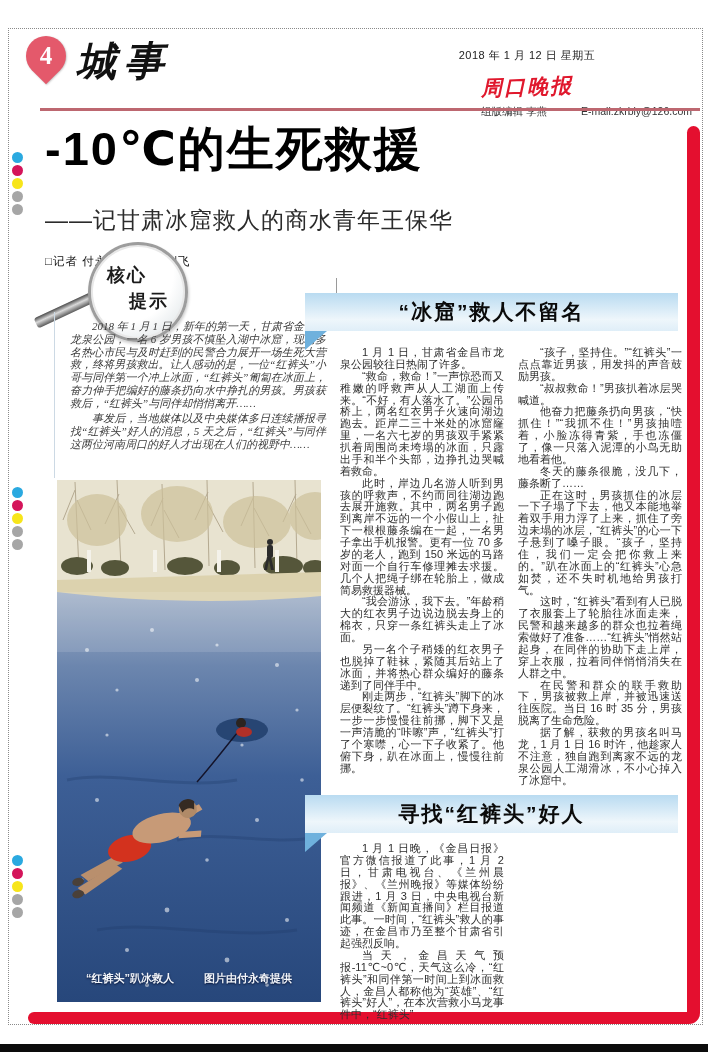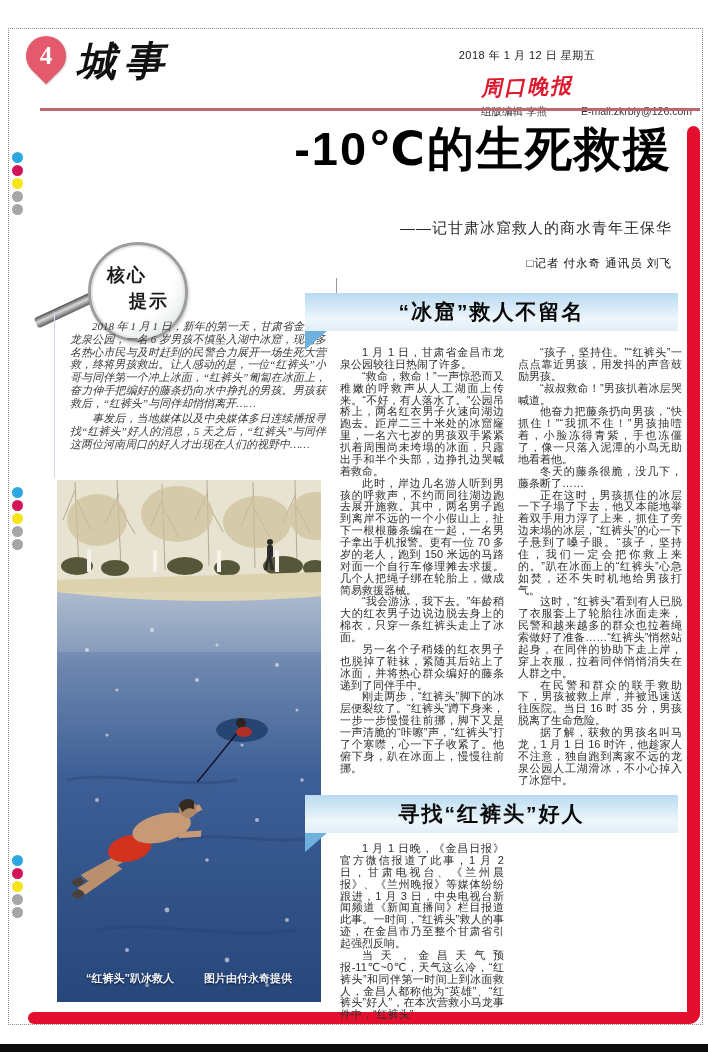--- a/index.html
+++ b/index.html
@@ -29,23 +29,23 @@
   .masthead{font-size:21px;font-weight:900;font-style:italic;color:#e0182d;
     font-family:"DejaVu Serif","Liberation Serif",serif;letter-spacing:2px;transform:rotate(-2deg);display:inline-block;}
   .hdr-row2{margin-top:4px;display:flex;justify-content:flex-end;gap:34px;font-size:10.5px;color:#333;}
   .header-rule{left:40px;top:108px;width:660px;height:3px;background:#bd6770;}
   
   .bar-right{left:687px;top:126px;width:13px;height:886px;background:#e40f2f;border-radius:7px 7px 0 0;}
   .bar-bottom{left:28px;top:1012px;width:659px;height:12px;background:#e40f2f;border-radius:6px 0 0 6px;}
   .bar-corner{left:687px;top:1012px;width:13px;height:12px;background:#e40f2f;border-radius:0 0 11px 0;}
   .black-strip{left:0;top:1044px;width:708px;height:8px;background:#0c0c0c;}
   
-  .headline{left:52px;top:118px;width:620px;text-align:right;}
+  .headline{left:45px;top:118px;width:620px;text-align:left;}
   .headline h1{margin:0;font-size:47px;font-weight:900;letter-spacing:2px;color:#000;}
-  .headline .sub{margin-top:38px;font-size:15px;color:#2b2b2b;letter-spacing:1px;}
+  .headline .sub{margin-top:24px;font-size:23px;color:#2b2b2b;letter-spacing:1px;}
   .headline .byline{margin-top:18px;font-size:11.5px;color:#111;letter-spacing:1px;}
   
   .mag-handle{left:36px;top:318px;width:66px;height:11px;transform:rotate(-25deg);transform-origin:left center;
     background:linear-gradient(#4a4a4a,#d9d9d9 45%,#5a5a5a);border-radius:3px;}
   .mag-lens{left:88px;top:242px;width:94px;height:94px;border-radius:50%;
     border:3px solid #9d9d9d;background:radial-gradient(circle at 35% 30%,#ffffff 55%,#e3e8ea 85%,#cfd6d9);
     box-shadow:inset 0 0 0 2px #e8e8e8,1px 2px 3px rgba(0,0,0,.2);}
   .mag-lens .l1{position:absolute;left:16px;top:18px;font-size:18px;font-weight:bold;color:#1a1a1a;letter-spacing:2px;}
   .mag-lens .l2{position:absolute;left:38px;top:44px;font-size:18px;font-weight:bold;color:#1a1a1a;letter-spacing:2px;}
   

